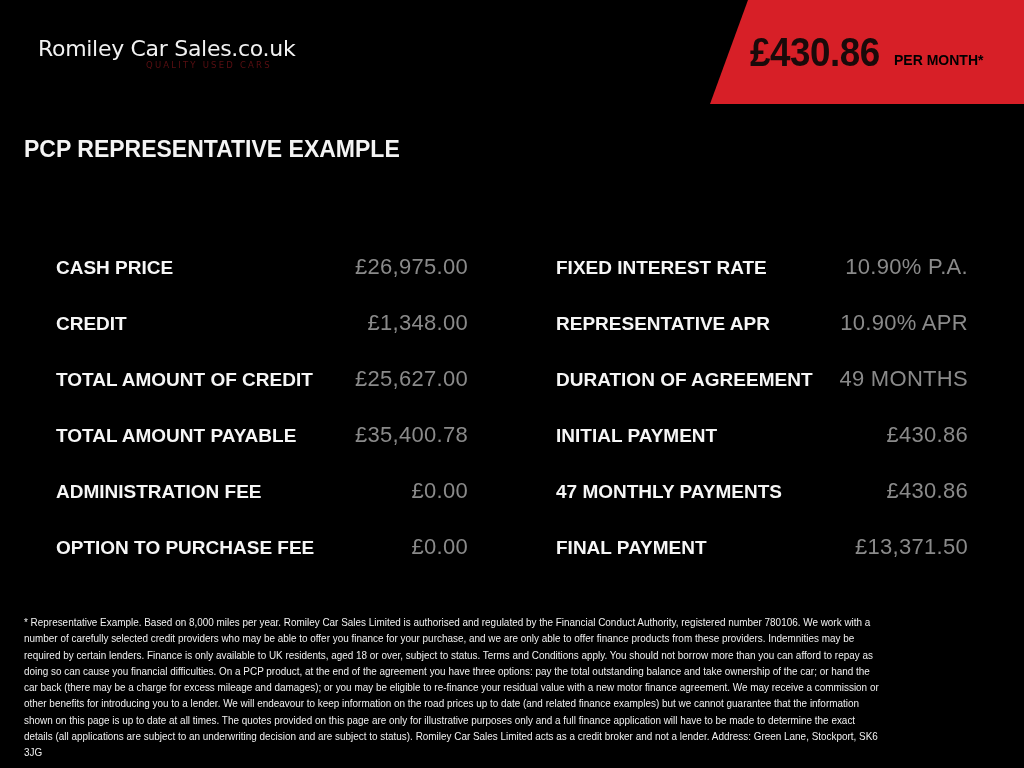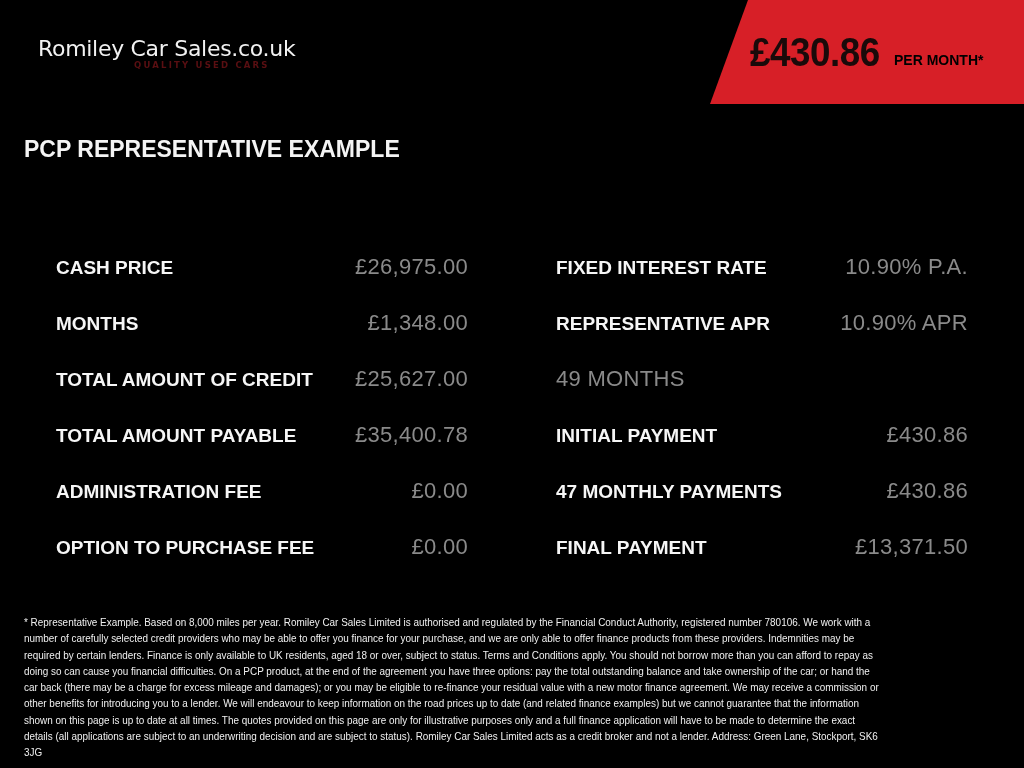--- a/index.html
+++ b/index.html
@@ -15,22 +15,22 @@
     
     .logo { position: absolute; left: 38px; top: 36px; width: 270px; }
     .logo-main {
       font-family: "DejaVu Sans", sans-serif;
       font-size: 22px; letter-spacing: -0.3px;
       color: #f2f2f2; white-space: nowrap; line-height: 26px;
     }
     .logo-tag {
       font-family: "DejaVu Sans", sans-serif;
       font-size: 8.5px; letter-spacing: 2.2px;
-      color: #5a0f12; font-weight: bold;
-      position: absolute; left: 96px; top: 24px; white-space: nowrap;
+      color: #5a0f12; font-weight: normal;
+      position: absolute; left: 108px; top: 24px; white-space: nowrap;
     }
 
     
     .price-banner {
       position: absolute; right: 0; top: 0;
       width: 314px; height: 104px;
       background: #d71f27;
       clip-path: polygon(38px 0, 100% 0, 100% 100%, 0 100%);
     }
     .price-amount {
@@ -94,21 +94,21 @@
   </div>
 
   <div class="section-title">PCP REPRESENTATIVE EXAMPLE</div>
 
   <div class="col col-left">
     <div class="row">
       <span class="row-label">CASH PRICE</span>
       <span class="row-value">£26,975.00</span>
     </div>
     <div class="row">
-      <span class="row-label">MONTHS</span>
+      <span class="row-label">CREDIT</span>
       <span class="row-value">£1,348.00</span>
     </div>
     <div class="row">
       <span class="row-label">TOTAL AMOUNT OF CREDIT</span>
       <span class="row-value">£25,627.00</span>
     </div>
     <div class="row">
       <span class="row-label">TOTAL AMOUNT PAYABLE</span>
       <span class="row-value">£35,400.78</span>
     </div>
@@ -125,20 +125,21 @@
   <div class="col col-right">
     <div class="row">
       <span class="row-label">FIXED INTEREST RATE</span>
       <span class="row-value">10.90% P.A.</span>
     </div>
     <div class="row">
       <span class="row-label">REPRESENTATIVE APR</span>
       <span class="row-value">10.90% APR</span>
     </div>
     <div class="row">
+      <span class="row-label">DURATION OF AGREEMENT</span>
       <span class="row-value">49 MONTHS</span>
     </div>
     <div class="row">
       <span class="row-label">INITIAL PAYMENT</span>
       <span class="row-value">£430.86</span>
     </div>
     <div class="row">
       <span class="row-label">47 MONTHLY PAYMENTS</span>
       <span class="row-value">£430.86</span>
     </div>

